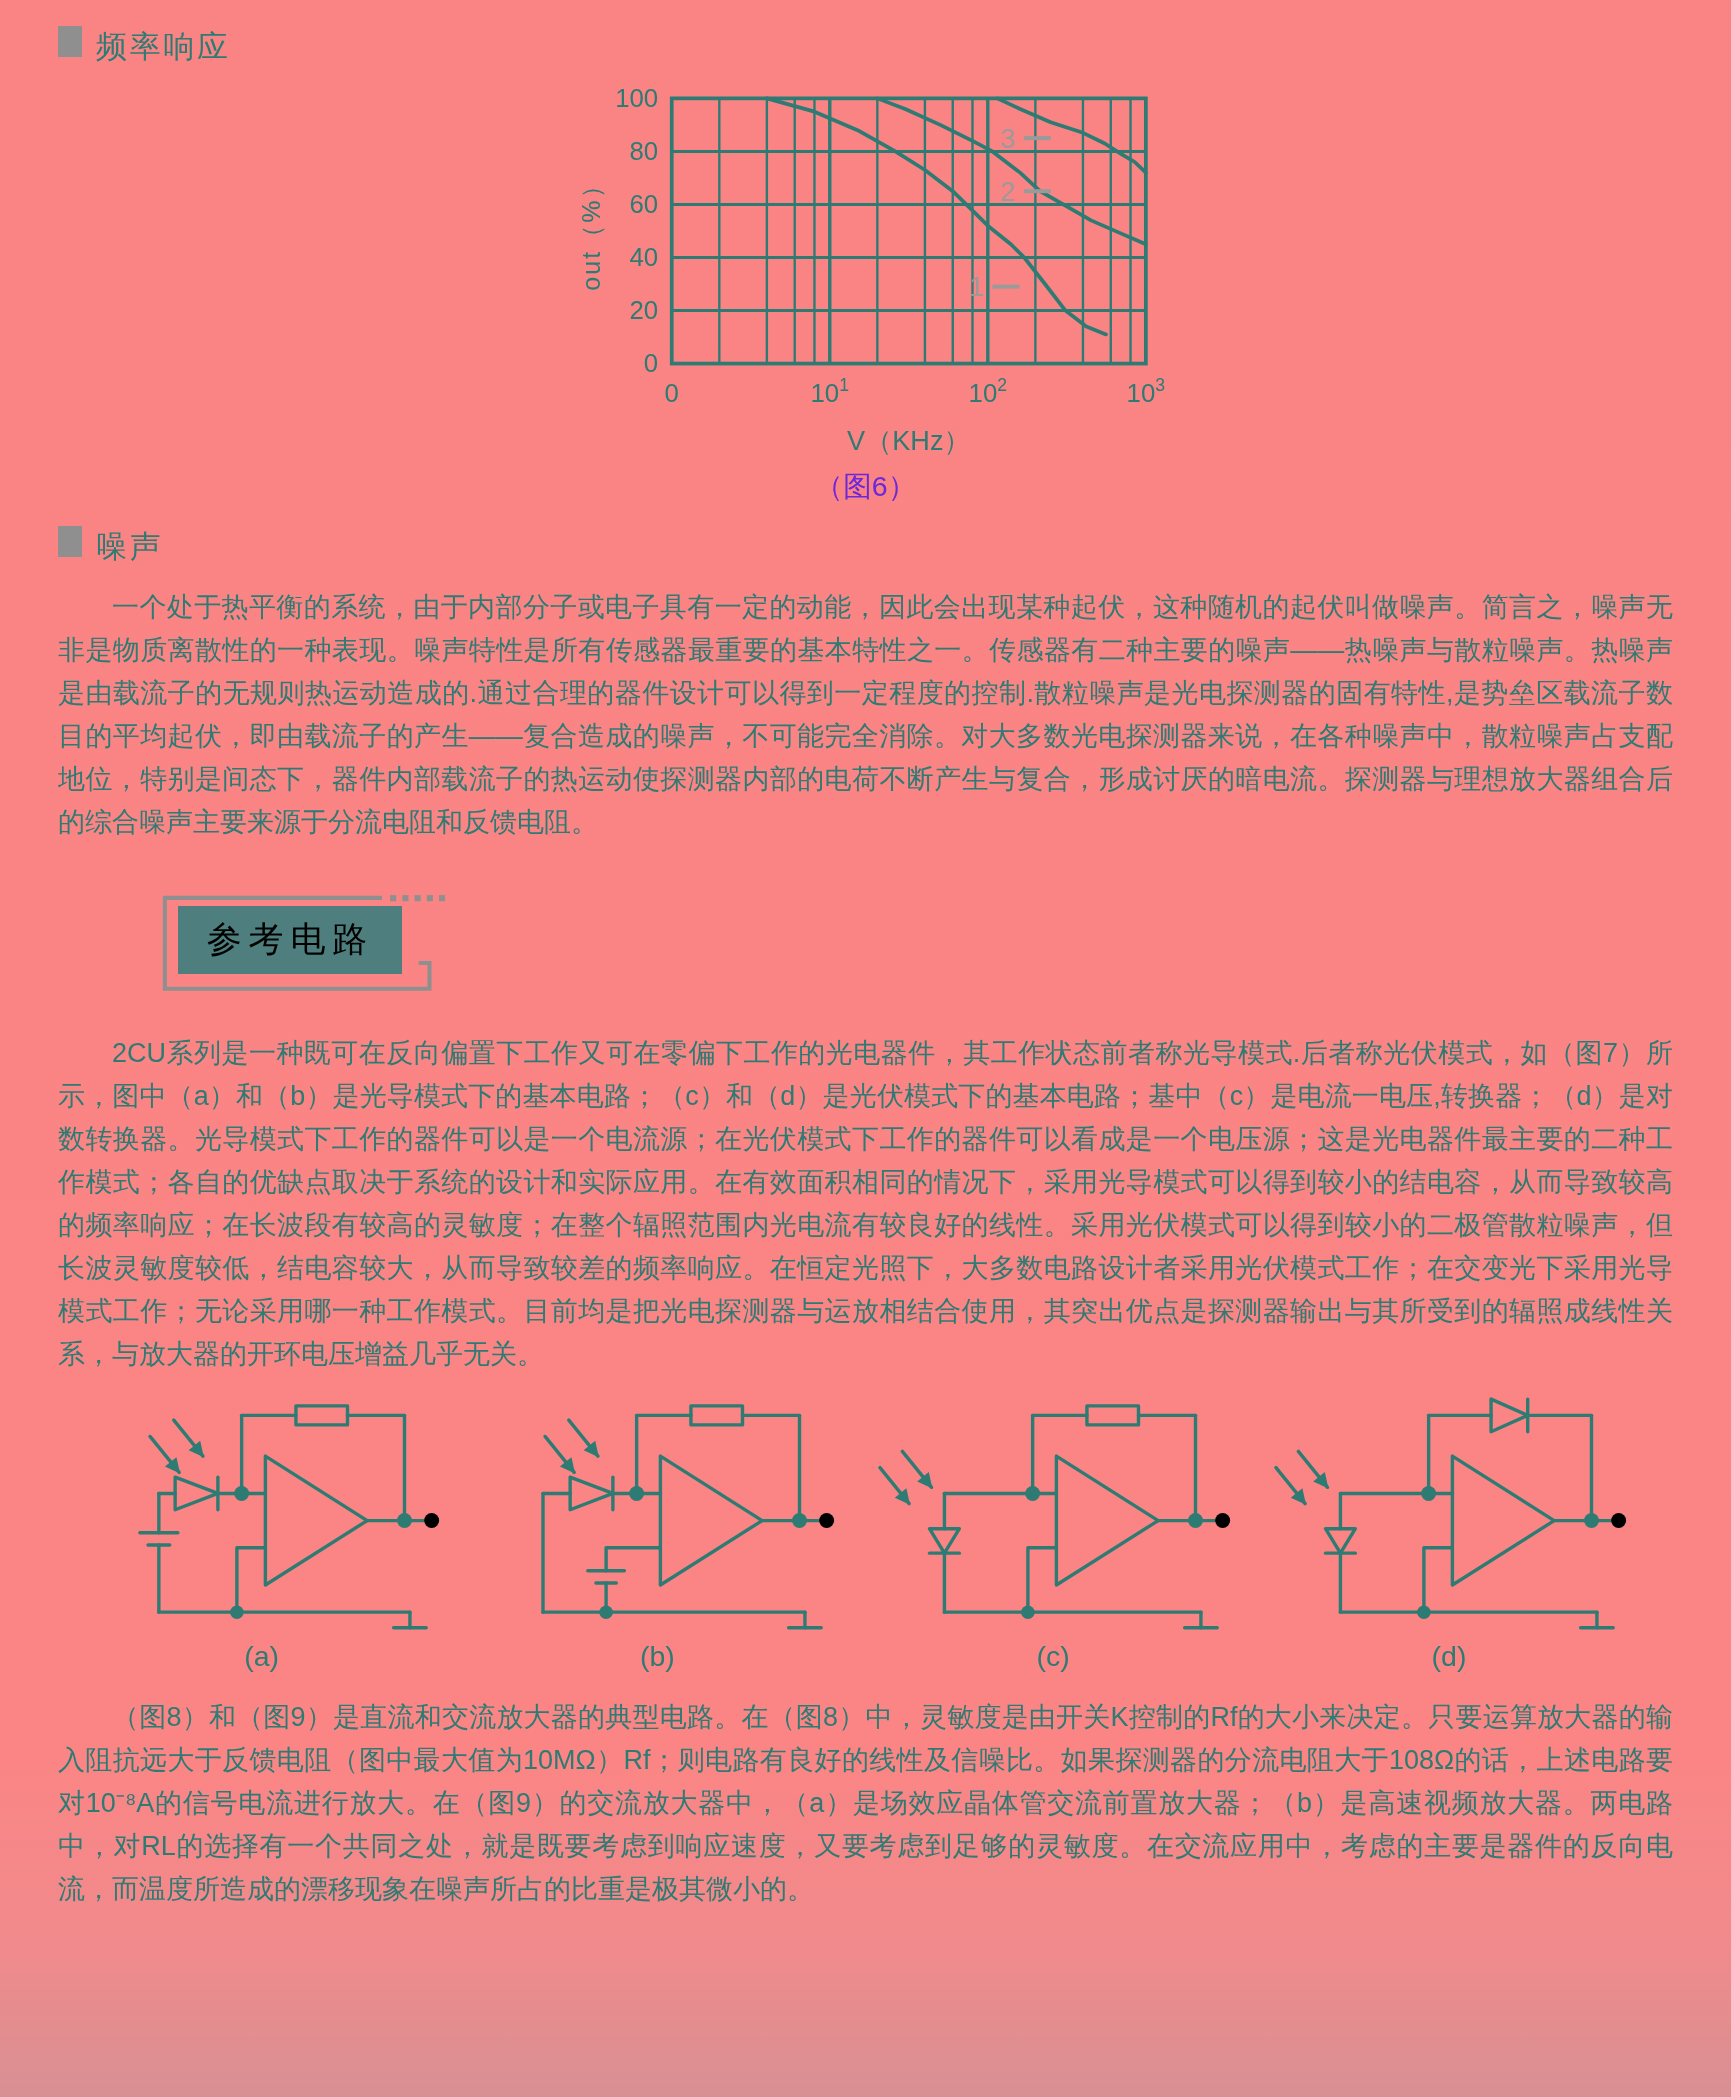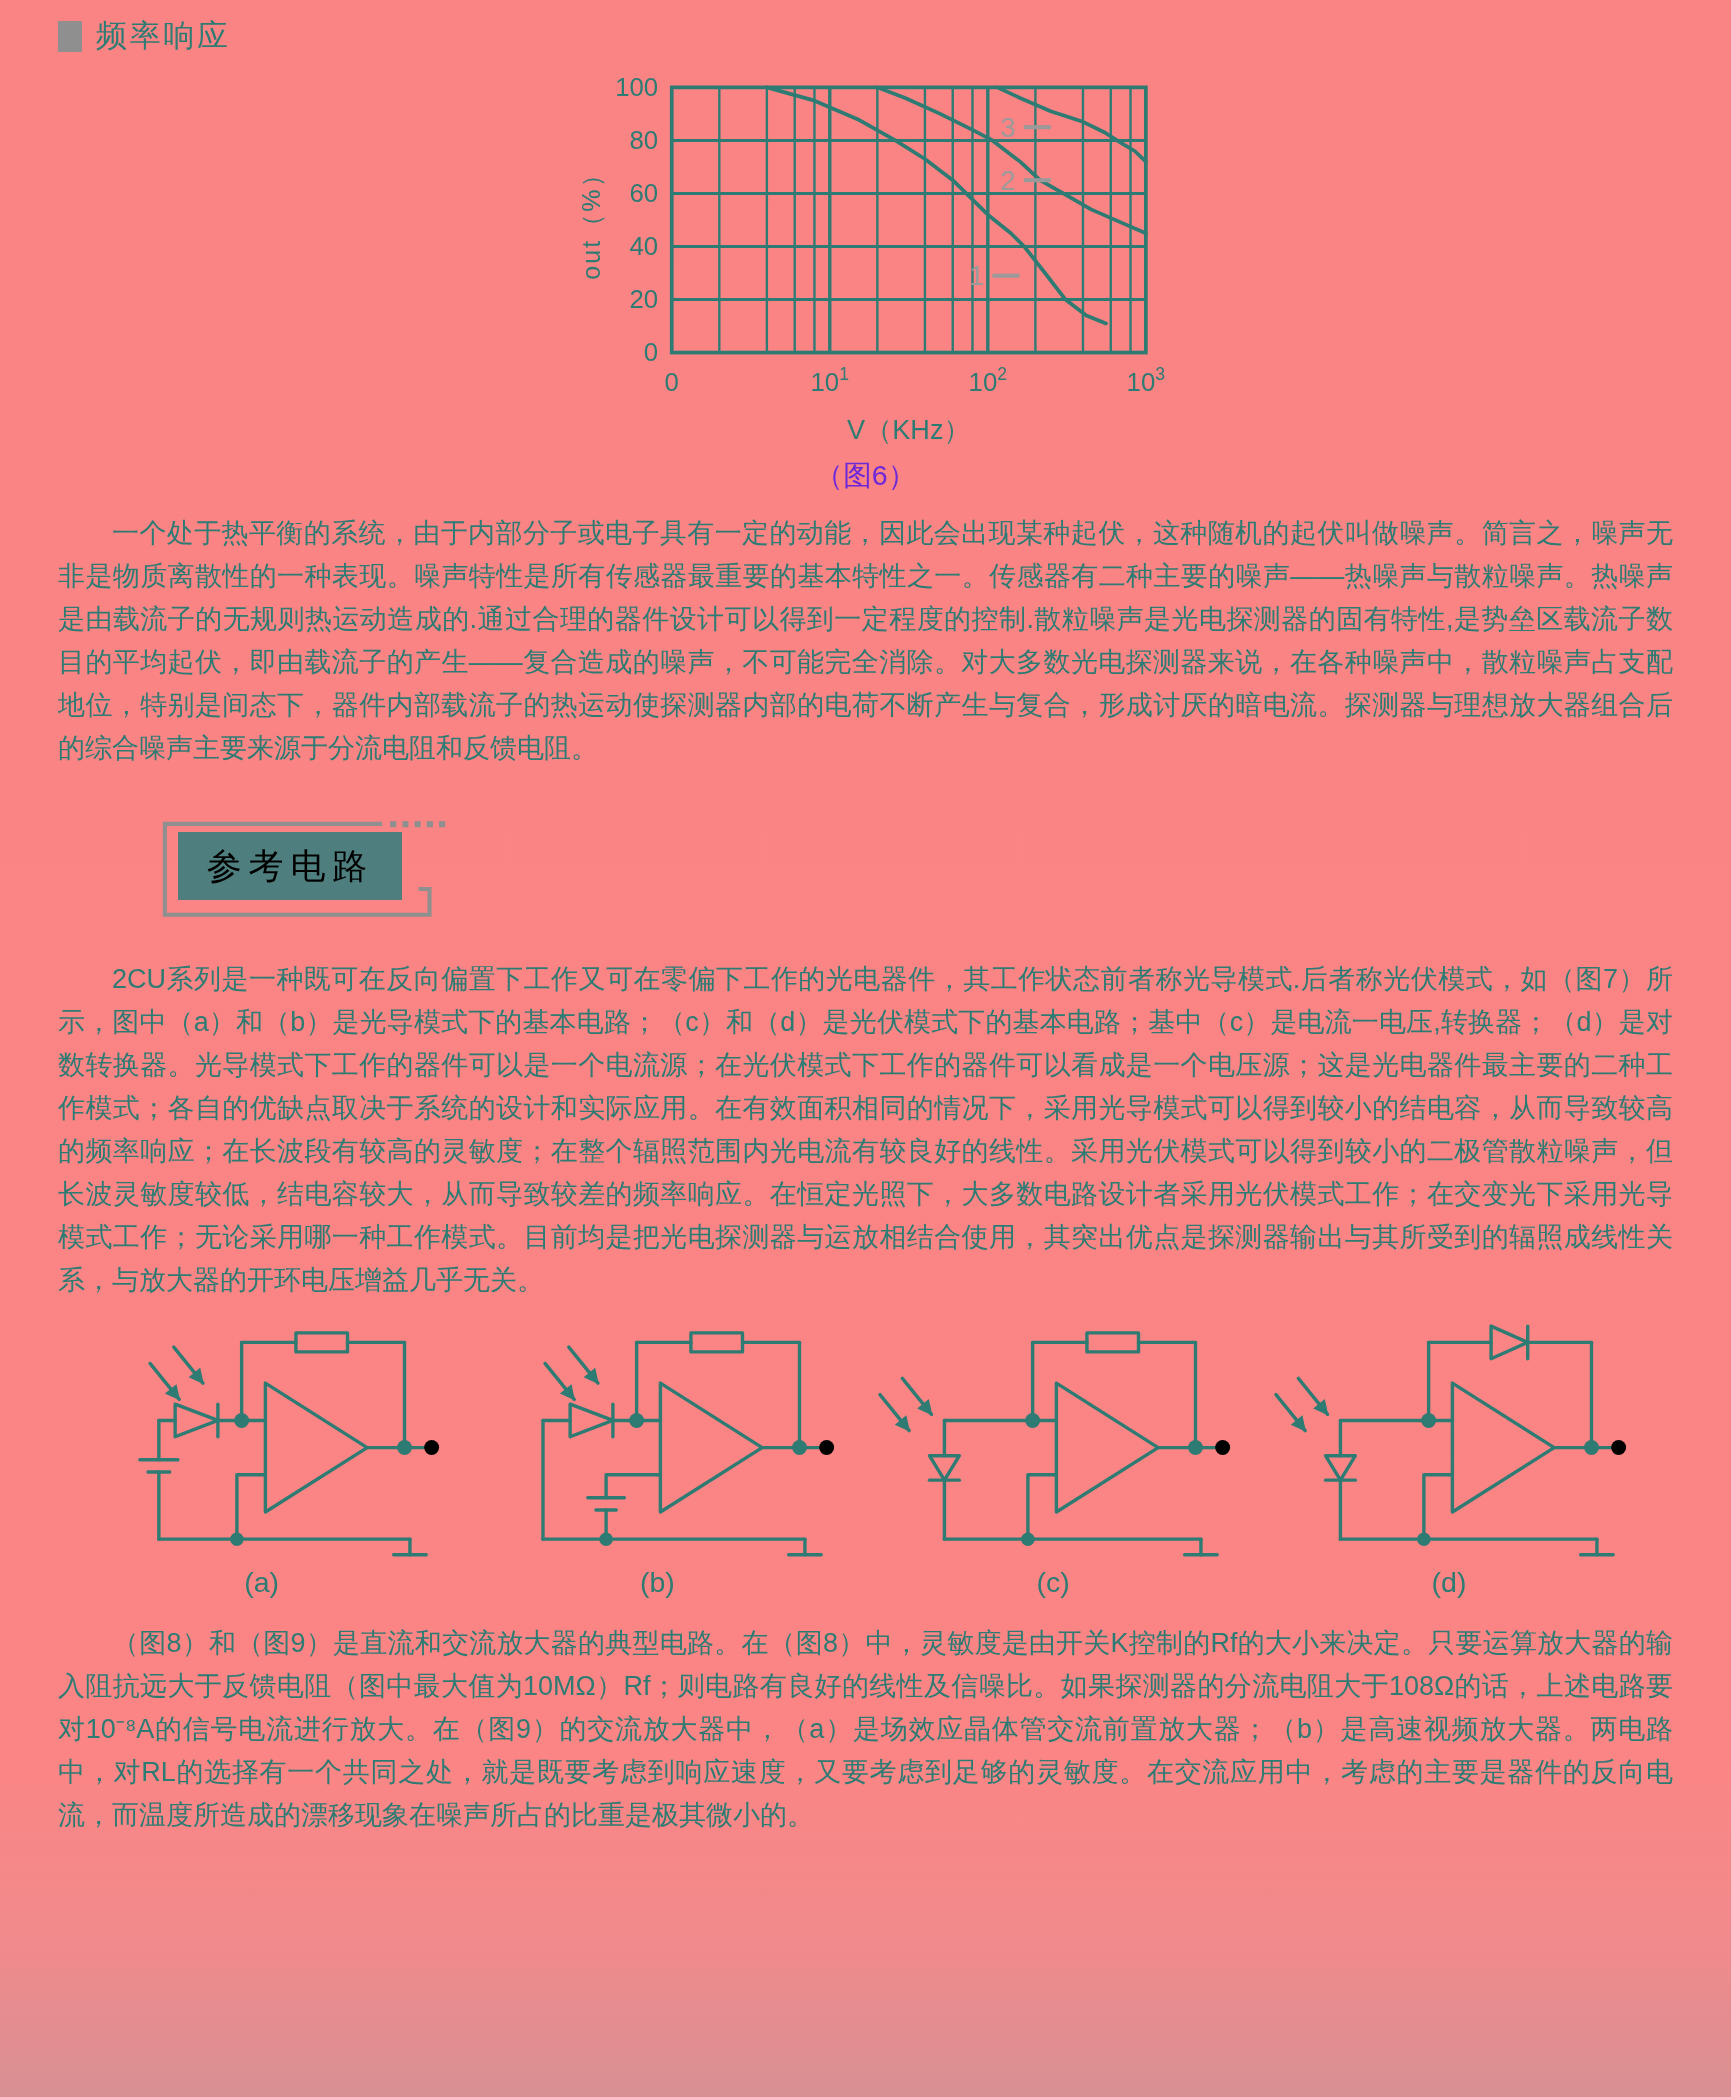--- a/index.html
+++ b/index.html
@@ -5,21 +5,21 @@
   html,body{margin:0;padding:0;}
   body{
     width:1731px;height:2097px;overflow:hidden;
     background:linear-gradient(180deg,#fa8484 0%,#fb8585 84%,#f08a8c 93%,#d89093 100%);
     font-family:"Liberation Sans",sans-serif;
     color:#2e7b74;
   }
   .page{padding:15px 58px 0 58px;}
   .sec-head{display:flex;align-items:center;gap:13.6px;margin-top:0;}
   .sec-head .bullet{width:24.4px;height:31px;background:#8f8f8f;flex:0 0 auto;}
-  .sec-head .t{font-size:31px;letter-spacing:2.7px;}
+  .sec-head .t{font-size:31px;letter-spacing:2.7px;margin-top:11px;}
   .para{
     font-size:27px;line-height:44px;text-align:justify;
     text-indent:2em;color:#2e7b74;margin:17.6px 0 0 0;
   }
   .para.tight{line-height:43px;}
   
   .fig6-wrap{margin:9.5px 0 0 512px;width:624px;}
   .fig-caption{width:100%;text-align:center;font-size:28.5px;color:#6d28d9;}
   .cap6{margin-top:-19px;}
   
@@ -97,20 +97,24 @@
         <text x="657.0292633599738" y="102.64999999999998" text-anchor="end" font-size="40" fill="#9a9a9a">3</text>
         <line x1="669.0292633599738" y1="88.64999999999998" x2="709.0292633599738" y2="88.64999999999998" stroke="#9a9a9a" stroke-width="6"></line>
         <text x="657.0292633599738" y="180.85" text-anchor="end" font-size="40" fill="#9a9a9a">2</text>
         <line x1="669.0292633599738" y1="166.85" x2="709.0292633599738" y2="166.85" stroke="#9a9a9a" stroke-width="6"></line>
         <text x="610.8096000323015" y="321.61" text-anchor="end" font-size="40" fill="#9a9a9a">1</text>
         <line x1="622.8096000323015" y1="307.61" x2="662.8096000323015" y2="307.61" stroke="#9a9a9a" stroke-width="6"></line>
       </svg>
   </div>
   <div class="fig-caption cap6">（图6）</div>
 
+  <div class="sec-head" style="margin-top:9.5px">
+    <span class="bullet"></span>
+    <span class="t">噪声</span>
+  </div>
   <p class="para tight">一个处于热平衡的系统，由于内部分子或电子具有一定的动能，因此会出现某种起伏，这种随机的起伏叫做噪声。简言之，噪声无非是物质离散性的一种表现。噪声特性是所有传感器最重要的基本特性之一。传感器有二种主要的噪声——热噪声与散粒噪声。热噪声是由载流子的无规则热运动造成的.通过合理的器件设计可以得到一定程度的控制.散粒噪声是光电探测器的固有特性,是势垒区载流子数目的平均起伏，即由载流子的产生——复合造成的噪声，不可能完全消除。对大多数光电探测器来说，在各种噪声中，散粒噪声占支配地位，特别是间态下，器件内部载流子的热运动使探测器内部的电荷不断产生与复合，形成讨厌的暗电流。探测器与理想放大器组合后的综合噪声主要来源于分流电阻和反馈电阻。</p>
 
   <div class="refbox">
     <svg width="353" height="114" viewBox="0 0 520 168">
       <g stroke="#8f8f8f" stroke-width="6" fill="none">
         <polyline points="330,16 10,16 10,150 400,150 400,112 384,112"></polyline>
       </g>
       <g fill="#8f8f8f" stroke="none">
         <rect x="342" y="12" width="9" height="9"></rect>
         <rect x="360" y="12" width="9" height="9"></rect>

